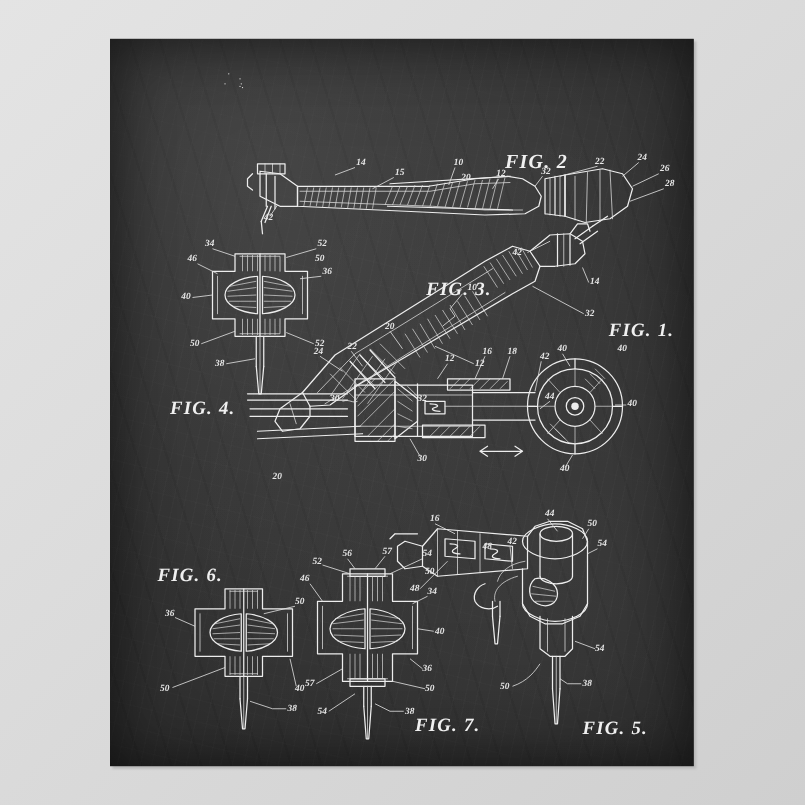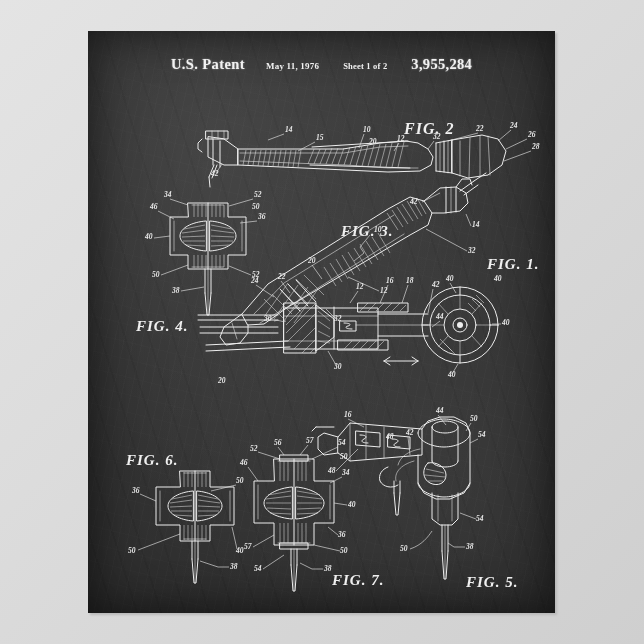--- a/index.html
+++ b/index.html
@@ -60,26 +60,20 @@
 </style>
 </head>
 <body>
 
 <div id="stage">
 
   <div id="poster-shadow"></div>
 
   <div id="poster">
 
-    <div id="head">
-      <span class="h-title">U.S. Patent</span>
-      <span class="h-date">May 11, 1976</span>
-      <span class="h-sheet">Sheet 1 of 2</span>
-      <span class="h-num">3,955,284</span>
-    </div>
 
     <svg id="art" viewBox="0 0 467 582">
 
       <g>
 
         <path class="ln" d="M150,118 L255,118 L292,112 L318,110 L330,112 L340,118 L345,126 L343,134 L332,140 L300,141 L258,139 L150,134 Z"></path>
         <path class="lnT" d="M152,122 L256,122 L292,116 L320,115 M152,130 L258,134 L300,137 L330,137"></path>
 
         <g class="hatch">
           <path d="M158,119 L155,134 M163,119 L160,134 M168,119 L165,134 M173,119 L170,135 M178,119 L175,135 M183,119 L180,135 M188,119 L185,135 M193,119 L190,136 M198,119 L195,136 M203,119 L200,136 M208,119 L205,136 M213,119 L210,136"></path>

